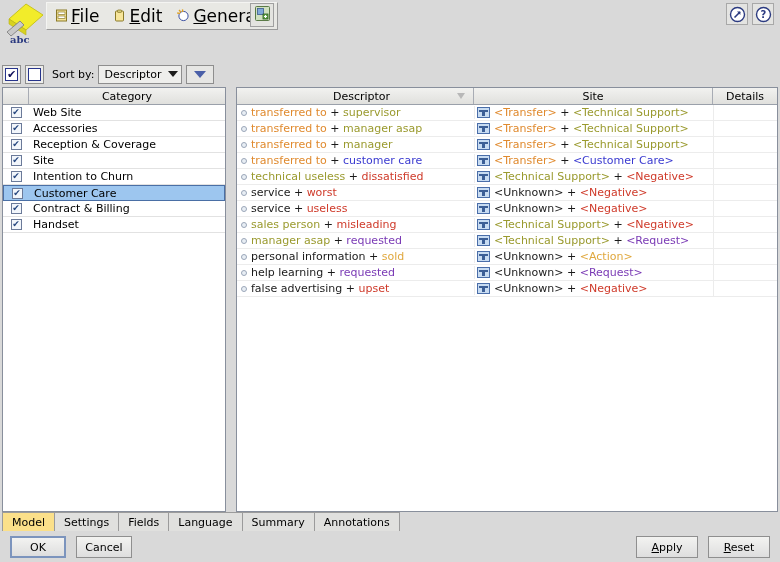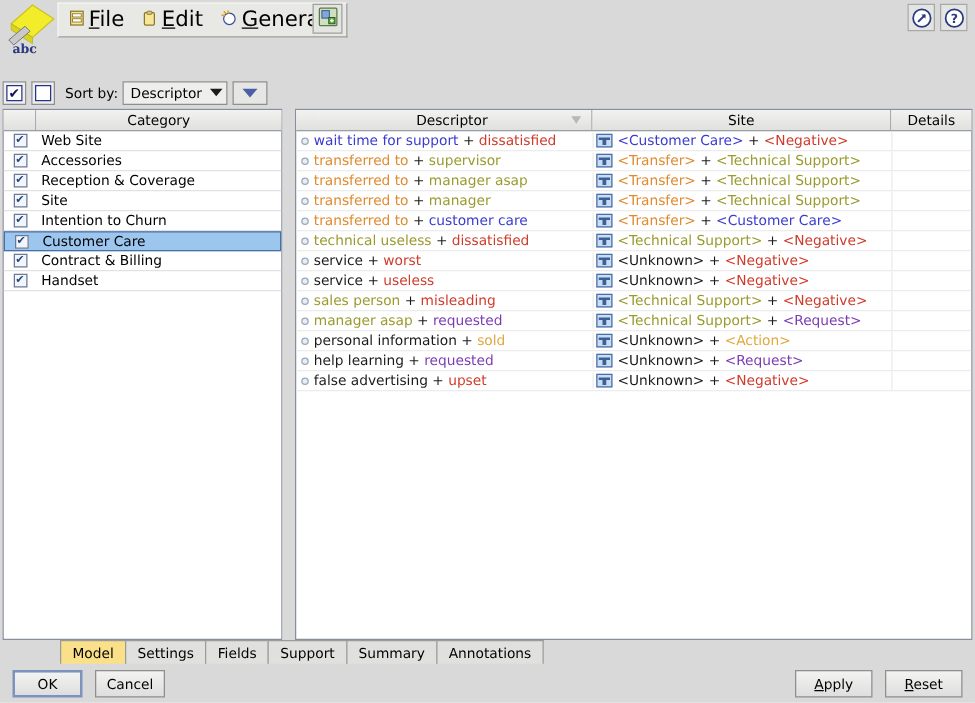--- a/index.html
+++ b/index.html
@@ -234,21 +234,21 @@
     height: 2px; background: #3c5f96;
   }
   .tico:after {
     content: ""; position: absolute; left: 4px; right: 4px; top: 4px;
     bottom: 1px; background: #3c5f96;
   }
 
   
   #tabs {
     position: absolute; left: 2px; top: 511px;
-    height: 20px; display: flex; align-items: flex-end; margin-left: 46px;
+    height: 20px; display: flex; align-items: flex-end;
   }
   .tab {
     height: 19px; padding: 0 9px;
     display: flex; align-items: center;
     background: #e0e0de;
     border: 1px solid #9b9b9b;
     border-bottom: none;
     margin-right: -1px;
     box-sizing: border-box;
     font-size: 11px; color: #000;
@@ -444,31 +444,20 @@
         <span class="sortmark"></span>
       </div>
       <div class="th d2">Site</div>
       <div class="th d3">Details</div>
     </div>
     <div id="dsc-body">
         <div class="dscrow">
           <div class="bul">
             <span class="dot"></span>
           </div>
-          <div class="dcell"><span style="color: rgb(58, 58, 208);">wait time for support</span><span style="color: rgb(26, 26, 26);"> + </span><span style="color: rgb(207, 58, 42);">dissatisfied</span></div>
-          <div class="tcell">
-            <span class="tico"></span>
-            <span><span style="color: rgb(58, 58, 208);">&lt;Customer Care&gt;</span><span style="color: rgb(26, 26, 26);"> + </span><span style="color: rgb(207, 58, 42);">&lt;Negative&gt;</span></span>
-          </div>
-          <div class="detcell"></div>
-        </div>
-        <div class="dscrow">
-          <div class="bul">
-            <span class="dot"></span>
-          </div>
           <div class="dcell"><span style="color: rgb(224, 138, 46);">transferred to</span><span style="color: rgb(26, 26, 26);"> + </span><span style="color: rgb(154, 154, 46);">supervisor</span></div>
           <div class="tcell">
             <span class="tico"></span>
             <span><span style="color: rgb(224, 138, 46);">&lt;Transfer&gt;</span><span style="color: rgb(26, 26, 26);"> + </span><span style="color: rgb(154, 154, 46);">&lt;Technical Support&gt;</span></span>
           </div>
           <div class="detcell"></div>
         </div>
         <div class="dscrow">
           <div class="bul">
             <span class="dot"></span>
@@ -590,21 +579,21 @@
           </div>
           <div class="detcell"></div>
         </div>
       </div>
   </div>
 
   <div id="tabs">
       <div class="tab active">Model</div>
       <div class="tab">Settings</div>
       <div class="tab">Fields</div>
-      <div class="tab">Support</div>
+      <div class="tab">Language</div>
       <div class="tab">Summary</div>
       <div class="tab">Annotations</div>
     </div>
 
   <div id="btnright">
     <div class="btn">
         <span><u>A</u>pply</span>
       </div>
     <div class="btn">
         <span><u>R</u>eset</span>

